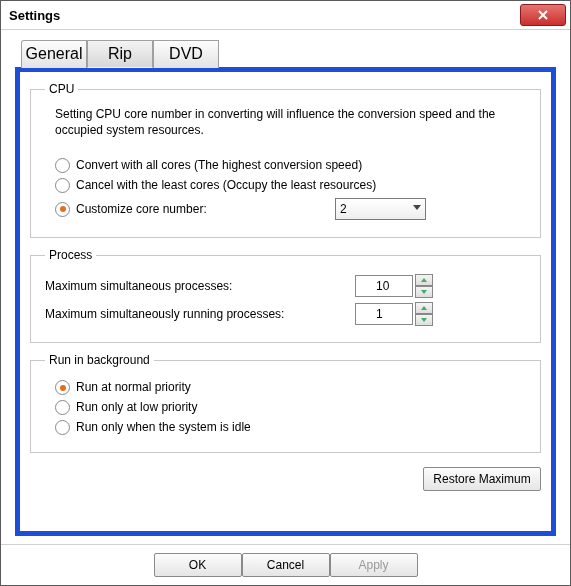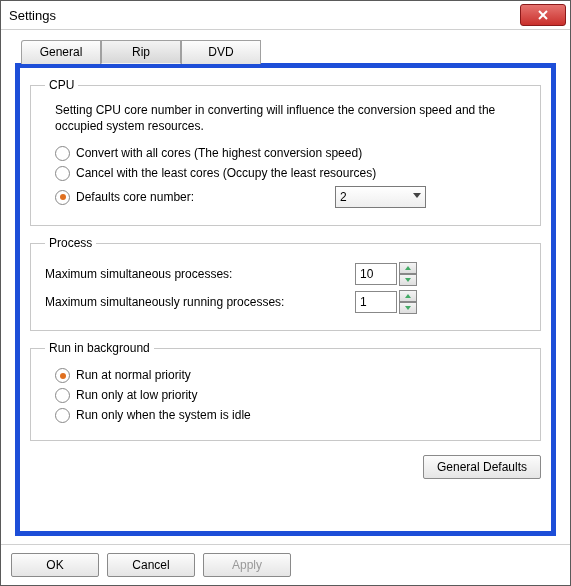--- a/index.html
+++ b/index.html
@@ -1,46 +1,46 @@
 <!DOCTYPE html>
 <html><head>
 <meta charset="utf-8">
 <style>
 html,body{margin:0;padding:0;font-family:"Segoe UI",Tahoma,sans-serif;font-size:12px;color:#000;background:#fff}
 .window{width:571px;height:586px;border:1px solid #5a5a5a;box-sizing:border-box;display:flex;flex-direction:column;box-shadow:0 0 8px rgba(0,0,0,.3)}
 .titlebar{height:28px;background:#fff;display:flex;align-items:center;border-bottom:1px solid #d0d0d0;position:relative}
-.titlebar .title{font-weight:normal;font-size:13px;padding-left:8px}
+.titlebar .title{font-weight:bold;font-size:13px;padding-left:8px}
 .titlebar .close{position:absolute;right:4px;top:3px;width:44px;height:20px;background:linear-gradient(#e67470,#c9302c);border:1px solid #8b1a1a;border-radius:3px;display:flex;align-items:center;justify-content:center;color:#fff;font-weight:bold;font-size:11px;cursor:pointer}
 .titlebar .close svg{width:10px;height:10px}
 .body{flex:1;padding:10px 14px 8px 14px;display:flex;flex-direction:column}
 .tabs{display:flex;margin-left:6px;margin-bottom:-1px;z-index:2;position:relative}
-.tab{width:64px;text-align:center;padding:4px 7px;border:1px solid #a0a0a0;border-bottom:none;background:linear-gradient(#fdfdfd,#e3e3e3);font-size:12px;cursor:pointer;margin-right:0}
+.tab{width:64px;text-align:center;padding:4px 0;border:1px solid #a0a0a0;border-bottom:none;background:linear-gradient(#fdfdfd,#e3e3e3);font-size:16px;cursor:pointer;margin-right:0}
 .tab.active{background:linear-gradient(#f3f3f3,#d7d7d7);border-bottom:1px solid #f3f3f3;position:relative;z-index:3}
 .tab:first-child{border-top-left-radius:3px}
 .tabcontent{border:5px solid #1d4ed8;flex:1;padding:10px 10px 10px 10px;display:flex;flex-direction:column;gap:10px}
 fieldset{border:1px solid #c8c8c8;padding:8px 14px 12px 14px;margin:0}
 legend{padding:0 4px;font-size:12px}
-.desc{margin:2px 0 12px 10px;line-height:1.35}
+.desc{margin:2px 0 20px 10px;line-height:1.35}
 .radio-row{display:flex;align-items:flex-start;margin:5px 0 5px 10px}
 .radio{width:13px;height:13px;border:1px solid #888;border-radius:50%;margin-right:6px;display:inline-flex;align-items:center;justify-content:center;background:#fff}
 .radio.checked::after{content:"";width:6px;height:6px;border-radius:50%;background:#e07020}
 .radio-row.custom{display:flex;align-items:center}
 .combo{margin-left:auto;margin-right:100px;width:85px;height:20px;border:1px solid #7a7a7a;background:linear-gradient(#fff,#eee);display:flex;align-items:center;position:relative;font-size:12px;padding-left:4px}
 .combo .caret{position:absolute;right:4px;top:6px}
 .proc-row{display:flex;align-items:center;margin:4px 0 4px 0}
 .proc-row .lbl{flex:0 0 310px}
-.spin{width:36px;height:20px;border:1px solid #888;background:#fff;display:flex;align-items:center;padding-left:4px;position:relative;font-size:12px}
+.spin{width:36px;height:20px;border:1px solid #888;background:#fff;display:flex;align-items:center;padding-left:20px;position:relative;font-size:12px}
 .spin-btns{display:flex;flex-direction:column;margin-left:2px}
 .spin-btn{width:16px;height:10px;border:1px solid #888;background:linear-gradient(#f4f4f4,#dedede);display:flex;align-items:center;justify-content:center;cursor:pointer}
 .spin-btn svg{width:6px;height:4px}
 .spin-wrap{display:flex;align-items:center}
 .restore{align-self:flex-end;margin-top:4px}
 .btn{height:22px;border:1px solid #8a8a8a;background:linear-gradient(#fcfcfc,#e5e5e5);font-size:12px;padding:0 8px;cursor:pointer;border-radius:2px;display:inline-flex;align-items:center;justify-content:center;min-width:70px}
 .btn.disabled{color:#9a9a9a}
-.footer{display:flex;justify-content:flex-start;gap:8px;padding:8px 10px;border-top:1px solid #d0d0d0}
+.footer{display:flex;justify-content:center;padding:8px 10px;border-top:1px solid #d0d0d0}
 </style>
 </head>
 <body>
 
 <div class="window">
   <div class="titlebar">
     <span class="title">Settings</span>
     <div class="close">
       <svg viewBox="0 0 10 10">
           <line x1="1" y1="1" x2="9" y2="9" stroke="#fff" stroke-width="2"></line>
@@ -65,21 +65,21 @@
         <div class="radio-row">
           <span class="radio"></span>
           <span>Convert with all cores (The highest conversion speed)</span>
         </div>
         <div class="radio-row">
           <span class="radio"></span>
           <span>Cancel with the least cores (Occupy the least resources)</span>
         </div>
         <div class="radio-row custom">
           <span class="radio checked"></span>
-          <span>Defaults core number:</span>
+          <span>Customize core number:</span>
           <div class="combo">
             <span>2</span>
             <svg class="caret" width="8" height="6" viewBox="0 0 8 6">
                 <path d="M0 0 L8 0 L4 5 Z" fill="#444"></path>
               </svg>
           </div>
         </div>
       </fieldset>
 
       <fieldset>
@@ -136,21 +136,21 @@
           <span class="radio"></span>
           <span>Run only at low priority</span>
         </div>
         <div class="radio-row">
           <span class="radio"></span>
           <span>Run only when the system is idle</span>
         </div>
       </fieldset>
 
       <div class="restore">
-        <div class="btn" style="min-width:100px">General Defaults</div>
+        <div class="btn" style="min-width:100px">Restore Maximum</div>
       </div>
 
       <div style="flex:1"></div>
     </div>
   </div>
 
   <div class="footer">
     <div class="btn">OK</div>
     <div class="btn">Cancel</div>
     <div class="btn disabled">Apply</div>

